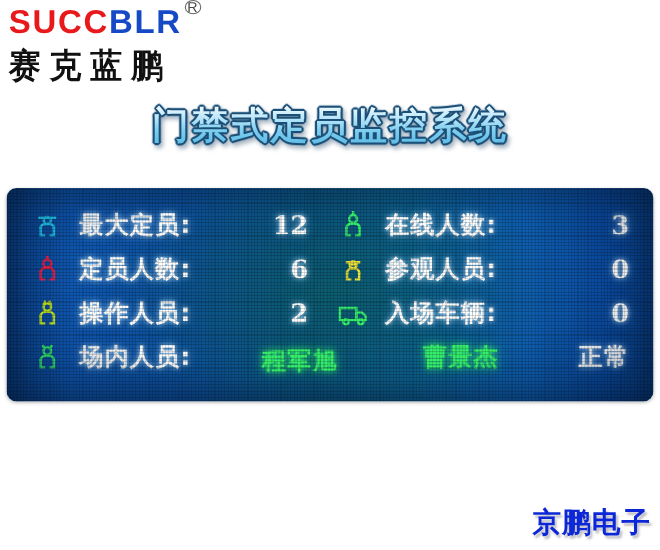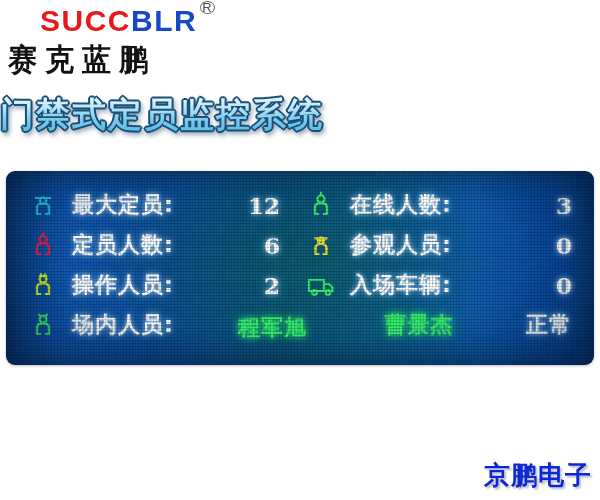--- a/index.html
+++ b/index.html
@@ -25,21 +25,20 @@
   }
   #brand-latin {
     font-family: "Liberation Sans", "DejaVu Sans", sans-serif;
     font-weight: bold;
     font-size: 30px;
     letter-spacing: 1.5px;
     line-height: 30px;
     white-space: nowrap;
     position: relative;
     height: 32px;
-    margin-left: 32px;
   }
   .brand-succ { color: #e8191b; }
   .brand-blr  { color: #1649c6; }
   .brand-reg {
     font-size: 13px;
     color: #4a4a4a;
     vertical-align: super;
     font-weight: normal;
     border: 1px solid #6a6a6a;
     border-radius: 50%;
@@ -65,21 +64,21 @@
     transform: scaleY(1.06);
     transform-origin: left top;
   }
 
   
   #title {
     position: absolute;
     left: 0;
     top: 93px;
     width: 600px;
-    text-align: left;
+    text-align: center;
     font-family: "DejaVu Sans", "Liberation Sans", sans-serif;
     font-weight: bold;
     font-size: 34px;
     letter-spacing: 2px;
     line-height: 42px;
     white-space: nowrap;
     color: #9fdcf4;
     background: linear-gradient(180deg, #ffffff 0%, #bfe8fa 32%, #7ccdee 62%, #55b6e2 100%);
     -webkit-background-clip: text;
     background-clip: text;

